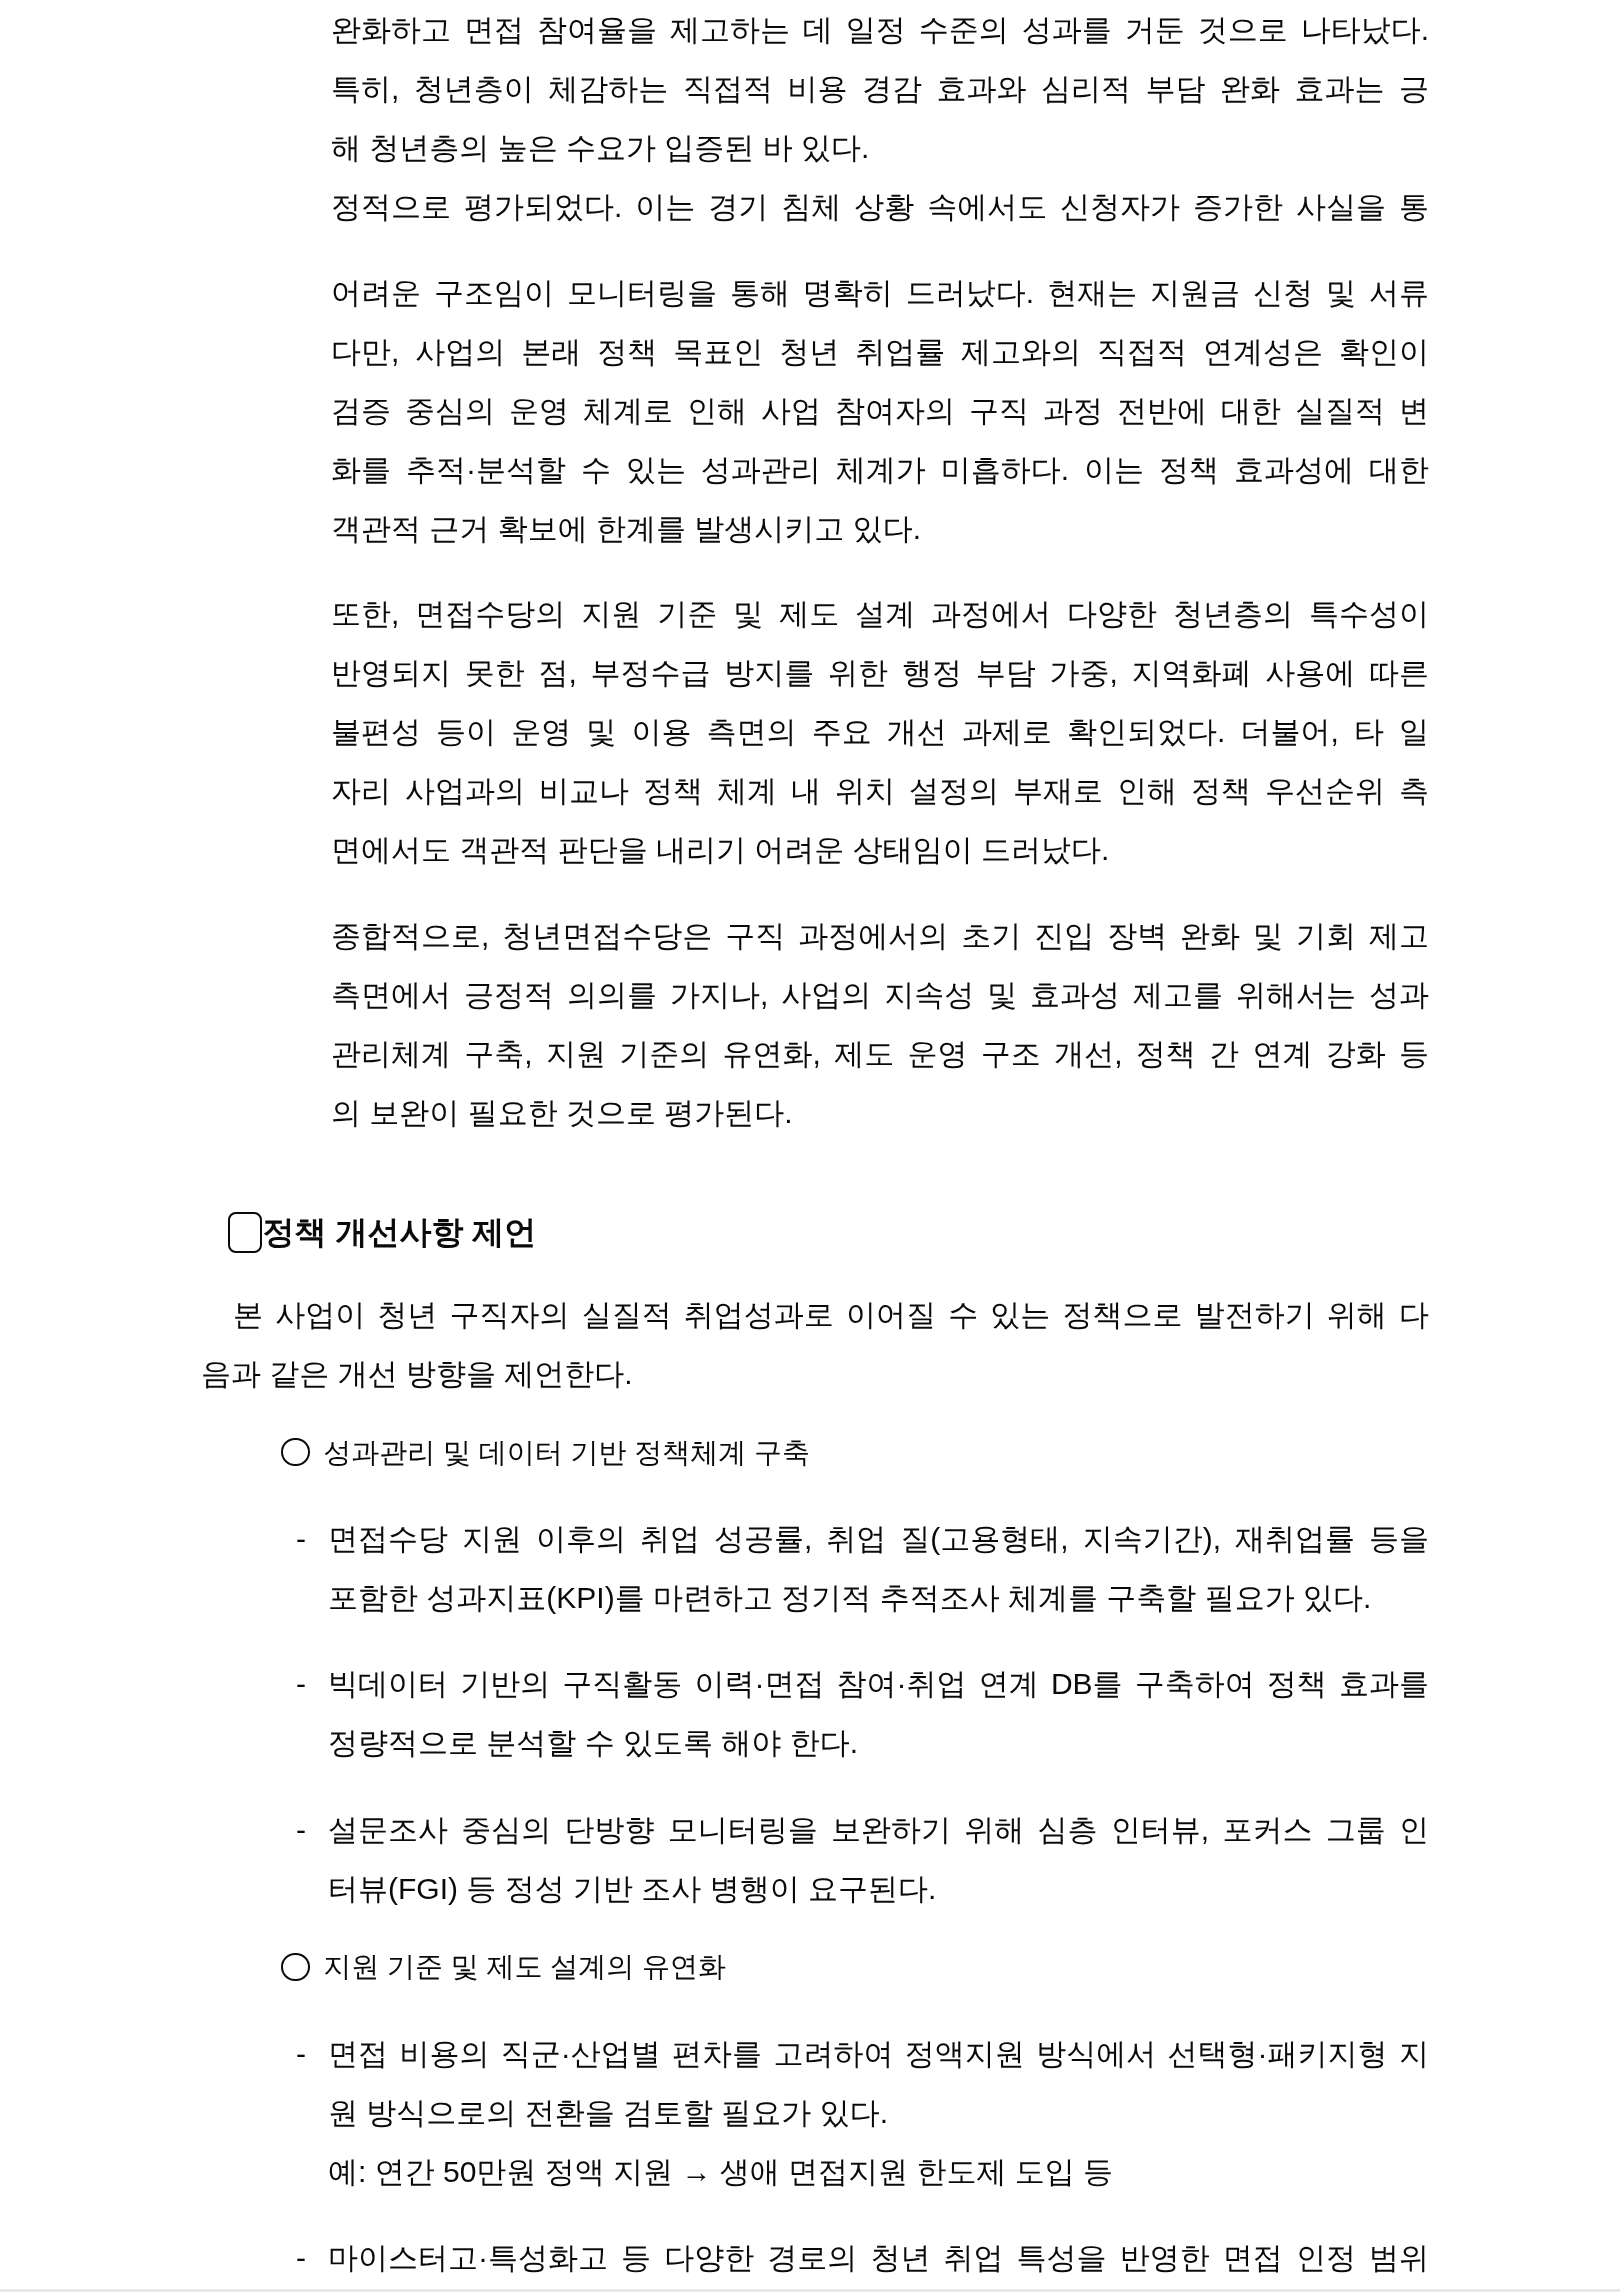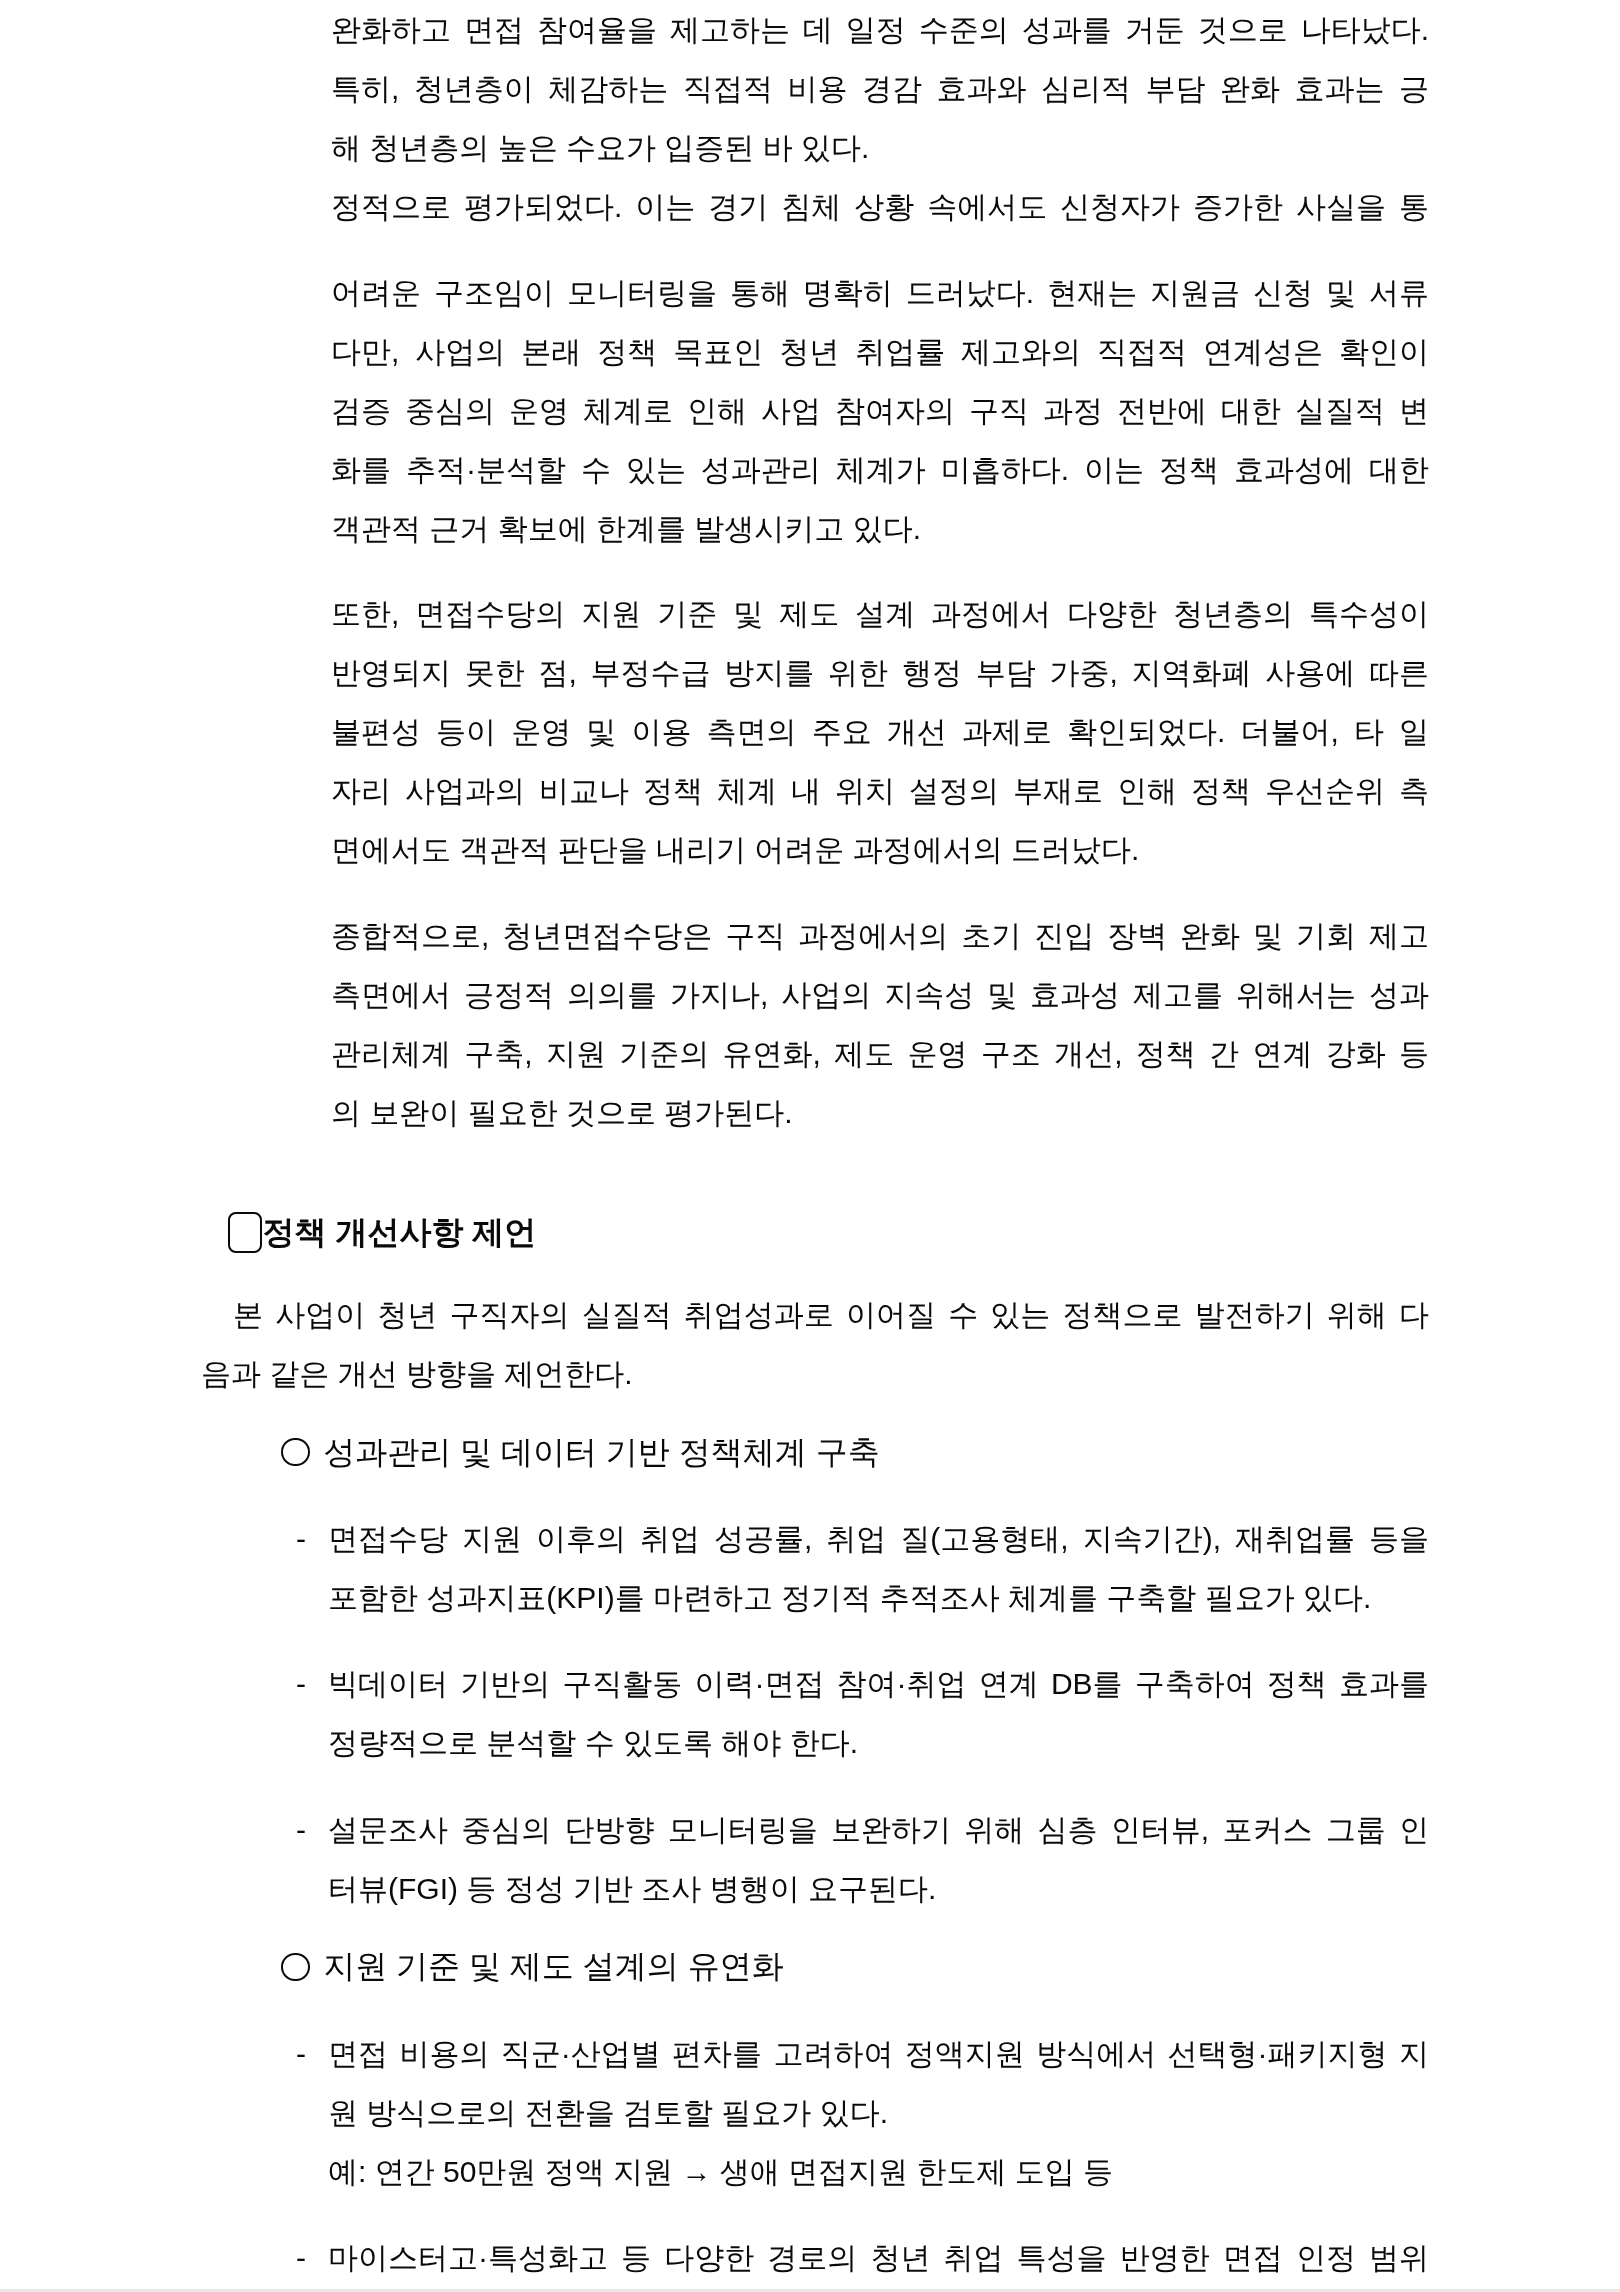--- a/index.html
+++ b/index.html
@@ -42,21 +42,21 @@
     display:inline-block;
     flex:none;
     background:#fff;
   }
   .rec-title {
     margin:19.6px 0 0 80px;
     line-height:59px;
     display:flex;
     align-items:center;
     gap:13.7px;
-    font-size:32px;
+    font-size:28px;
   }
   .circle {
     width:24.5px; height:24.5px;
     border:2.9px solid #0a0a0a;
     border-radius:50%;
     display:inline-block;
     flex:none;
     background:#fff;
   }
   .sub {
@@ -87,21 +87,21 @@
         <div class="line">다만, 사업의 본래 정책 목표인 청년 취업률 제고와의 직접적 연계성은 확인이</div>
         <div class="line">검증 중심의 운영 체계로 인해 사업 참여자의 구직 과정 전반에 대한 실질적 변</div>
         <div class="line">화를 추적·분석할 수 있는 성과관리 체계가 미흡하다. 이는 정책 효과성에 대한</div>
         <div class="line ragged">객관적 근거 확보에 한계를 발생시키고 있다.</div>
       </div>
     <div class="para indent">
         <div class="line">또한, 면접수당의 지원 기준 및 제도 설계 과정에서 다양한 청년층의 특수성이</div>
         <div class="line">반영되지 못한 점, 부정수급 방지를 위한 행정 부담 가중, 지역화폐 사용에 따른</div>
         <div class="line">불편성 등이 운영 및 이용 측면의 주요 개선 과제로 확인되었다. 더불어, 타 일</div>
         <div class="line">자리 사업과의 비교나 정책 체계 내 위치 설정의 부재로 인해 정책 우선순위 측</div>
-        <div class="line ragged">면에서도 객관적 판단을 내리기 어려운 과정에서의 드러났다.</div>
+        <div class="line ragged">면에서도 객관적 판단을 내리기 어려운 상태임이 드러났다.</div>
       </div>
     <div class="para indent">
         <div class="line">종합적으로, 청년면접수당은 구직 과정에서의 초기 진입 장벽 완화 및 기회 제고</div>
         <div class="line">측면에서 긍정적 의의를 가지나, 사업의 지속성 및 효과성 제고를 위해서는 성과</div>
         <div class="line">관리체계 구축, 지원 기준의 유연화, 제도 운영 구조 개선, 정책 간 연계 강화 등</div>
         <div class="line ragged">의 보완이 필요한 것으로 평가된다.</div>
       </div>
   </section>
 
   <h2 class="section-heading">

